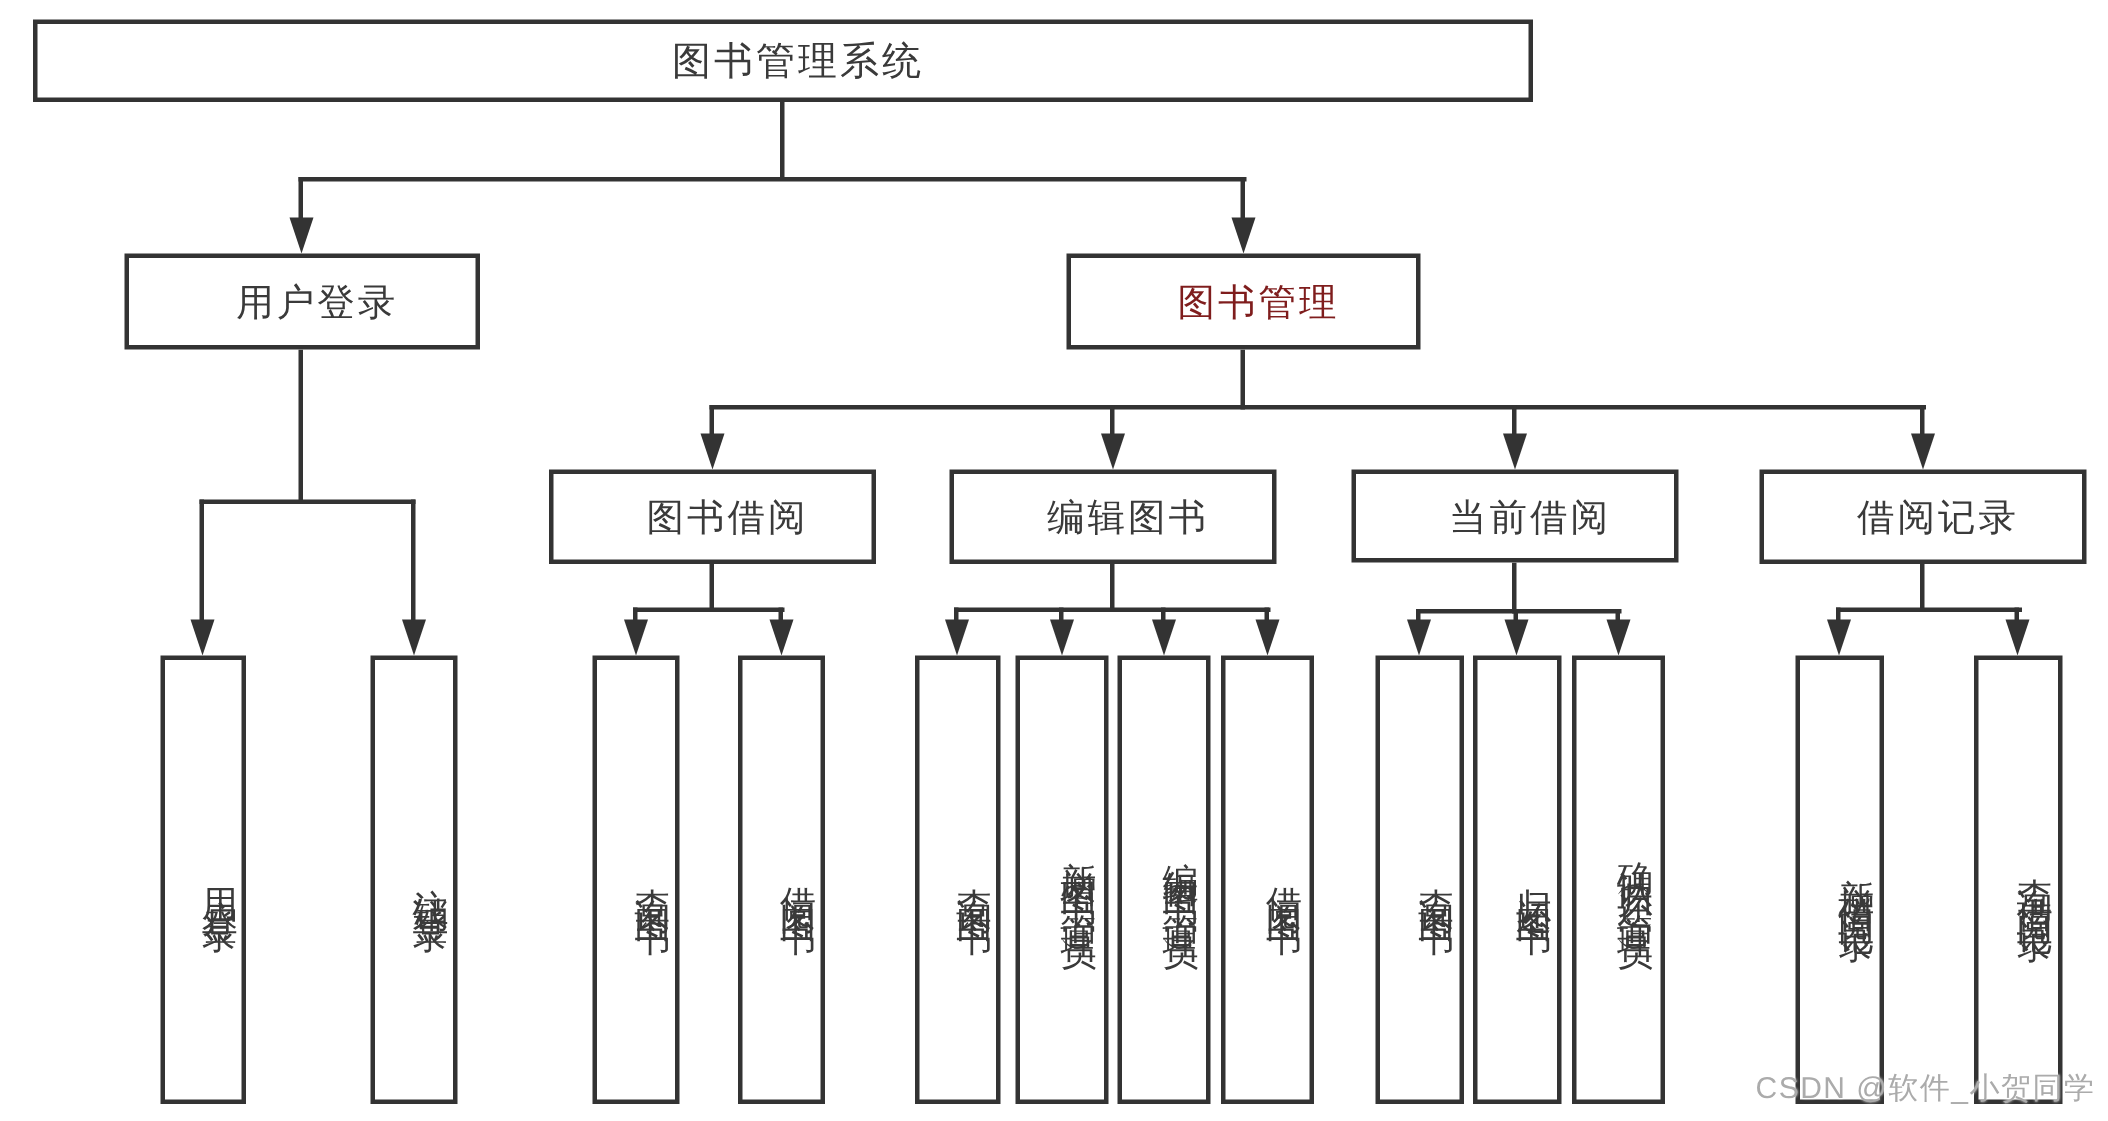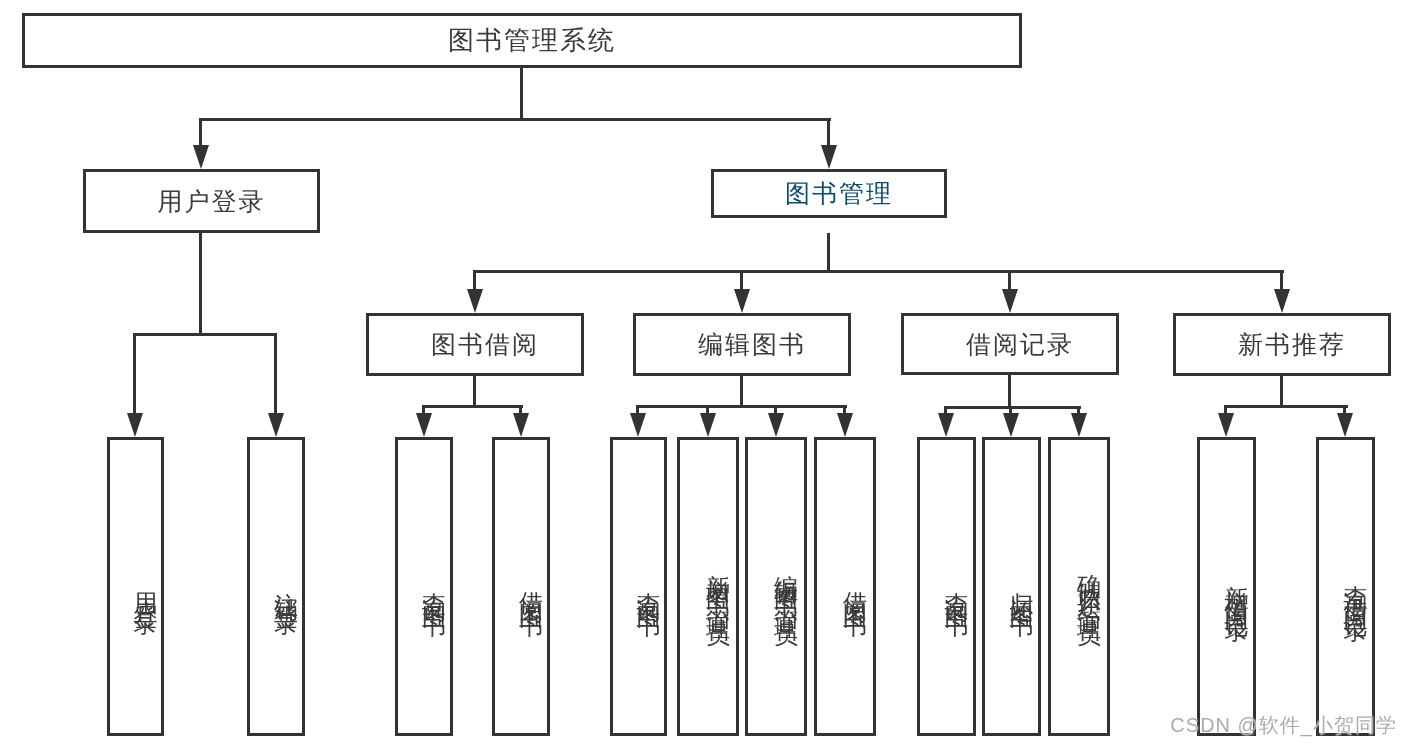--- a/index.html
+++ b/index.html
@@ -92,35 +92,35 @@
   <div class="arr" style="left: 1218px; top: 413px; border-top-color: rgb(51, 51, 51);"></div>
   <div class="arr" style="left: 1337px; top: 413px; border-top-color: rgb(51, 51, 51);"></div>
 
   <div class="node hnode rootnode" style="left: 22px; top: 13px; width: 1000px; height: 55px; border-color: rgb(51, 51, 51); color: rgb(58, 58, 58);">
     <span>图书管理系统</span>
   </div>
 
   <div class="node hnode" style="left: 83px; top: 169px; width: 237px; height: 64px; border-color: rgb(51, 51, 51); color: rgb(58, 58, 58);">
     <span>用户登录</span>
   </div>
-  <div class="node hnode" style="left: 711px; top: 169px; width: 236px; height: 49px; border-color: rgb(51, 51, 51); color: #0c4a6e;">
+  <div class="node hnode" style="left: 711px; top: 169px; width: 236px; height: 64px; border-color: rgb(51, 51, 51); color: #7f1d1d;">
     <span>图书管理</span>
   </div>
 
   <div class="node hnode" style="left: 366px; top: 313px; width: 218px; height: 63px; border-color: rgb(51, 51, 51); color: rgb(58, 58, 58);">
     <span>图书借阅</span>
   </div>
   <div class="node hnode" style="left: 633px; top: 313px; width: 218px; height: 63px; border-color: rgb(51, 51, 51); color: rgb(58, 58, 58);">
     <span>编辑图书</span>
   </div>
   <div class="node hnode" style="left: 901px; top: 313px; width: 218px; height: 62px; border-color: rgb(51, 51, 51); color: rgb(58, 58, 58);">
-    <span>借阅记录</span>
+    <span>当前借阅</span>
   </div>
   <div class="node hnode" style="left: 1173px; top: 313px; width: 218px; height: 63px; border-color: rgb(51, 51, 51); color: rgb(58, 58, 58);">
-    <span>新书推荐</span>
+    <span>借阅记录</span>
   </div>
 
   <div class="node vnode" style="left: 107px; top: 437px; width: 57px; height: 299px; border-color: rgb(51, 51, 51); color: rgb(58, 58, 58);">
     <span class="vtxt">用户登录</span>
   </div>
   <div class="node vnode" style="left: 247px; top: 437px; width: 58px; height: 299px; border-color: rgb(51, 51, 51); color: rgb(58, 58, 58);">
     <span class="vtxt">注销登录</span>
   </div>
 
   <div class="node vnode" style="left: 395px; top: 437px; width: 58px; height: 299px; border-color: rgb(51, 51, 51); color: rgb(58, 58, 58);">

